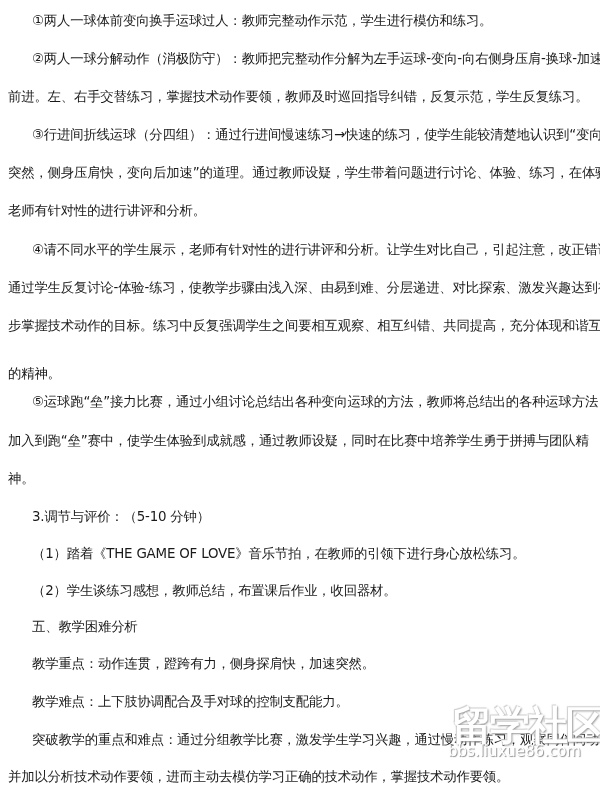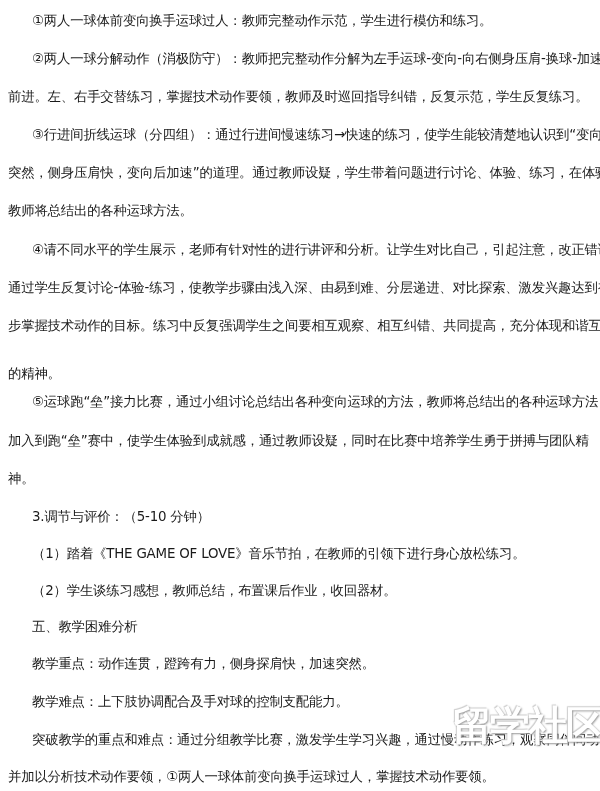--- a/index.html
+++ b/index.html
@@ -35,33 +35,34 @@
   </style>
 </head>
 <body>
 
 <div class="doc">
   <div class="line indent" style="top:12px">①两人一球体前变向换手运球过人：教师完整动作示范，学生进行模仿和练习。</div>
   <div class="line indent" style="top:50px">②两人一球分解动作（消极防守）：教师把完整动作分解为左手运球-变向-向右侧身压肩-换球-加速</div>
   <div class="line" style="top:88px">前进。左、右手交替练习，掌握技术动作要领，教师及时巡回指导纠错，反复示范，学生反复练习。</div>
   <div class="line indent" style="top:126px">③行进间折线运球（分四组）：通过行进间慢速练习→快速的练习，使学生能较清楚地认识到“变向</div>
   <div class="line" style="top:164px">突然，侧身压肩快，变向后加速”的道理。通过教师设疑，学生带着问题进行讨论、体验、练习，在体验</div>
-  <div class="line" style="top:202px">教师将总结出的各种运球方法。</div>
+  <div class="line" style="top:202px">老师有针对性的进行讲评和分析。</div>
   <div class="line indent" style="top:241px">④请不同水平的学生展示，老师有针对性的进行讲评和分析。让学生对比自己，引起注意，改正错误。</div>
   <div class="line" style="top:279px">通过学生反复讨论-体验-练习，使教学步骤由浅入深、由易到难、分层递进、对比探索、激发兴趣达到初</div>
   <div class="line" style="top:317px">步掌握技术动作的目标。练习中反复强调学生之间要相互观察、相互纠错、共同提高，充分体现和谐互助</div>
   <div class="line" style="top:365px">的精神。</div>
   <div class="line indent" style="top:393px">⑤运球跑“垒”接力比赛，通过小组讨论总结出各种变向运球的方法，教师将总结出的各种运球方法</div>
   <div class="line" style="top:432px">加入到跑“垒”赛中，使学生体验到成就感，通过教师设疑，同时在比赛中培养学生勇于拼搏与团队精</div>
   <div class="line" style="top:470px">神。</div>
   <div class="line indent" style="top:508px">3.调节与评价：（5-10 分钟）</div>
   <div class="line indent" style="top:545px">（1）踏着《THE GAME OF LOVE》音乐节拍，在教师的引领下进行身心放松练习。</div>
   <div class="line indent" style="top:582px">（2）学生谈练习感想，教师总结，布置课后作业，收回器材。</div>
   <div class="line indent" style="top:618px">五、教学困难分析</div>
   <div class="line indent" style="top:655px">教学重点：动作连贯，蹬跨有力，侧身探肩快，加速突然。</div>
   <div class="line indent" style="top:693px">教学难点：上下肢协调配合及手对球的控制支配能力。</div>
   <div class="line indent" style="top:731px">突破教学的重点和难点：通过分组教学比赛，激发学生学习兴趣，通过慢动作练习，观察同伴间动作</div>
-  <div class="line" style="top:768px">并加以分析技术动作要领，①两人一球体前变向换手运球过人，掌握技术动作要领。</div>
+  <div class="line" style="top:768px">并加以分析技术动作要领，进而主动去模仿学习正确的技术动作，掌握技术动作要领。</div>
 </div>
 
 <div class="watermark">
   <div class="wm-big">留学社区</div>
+  <div class="wm-url">bbs.liuxue86.com</div>
 </div>
 
 </body></html>

